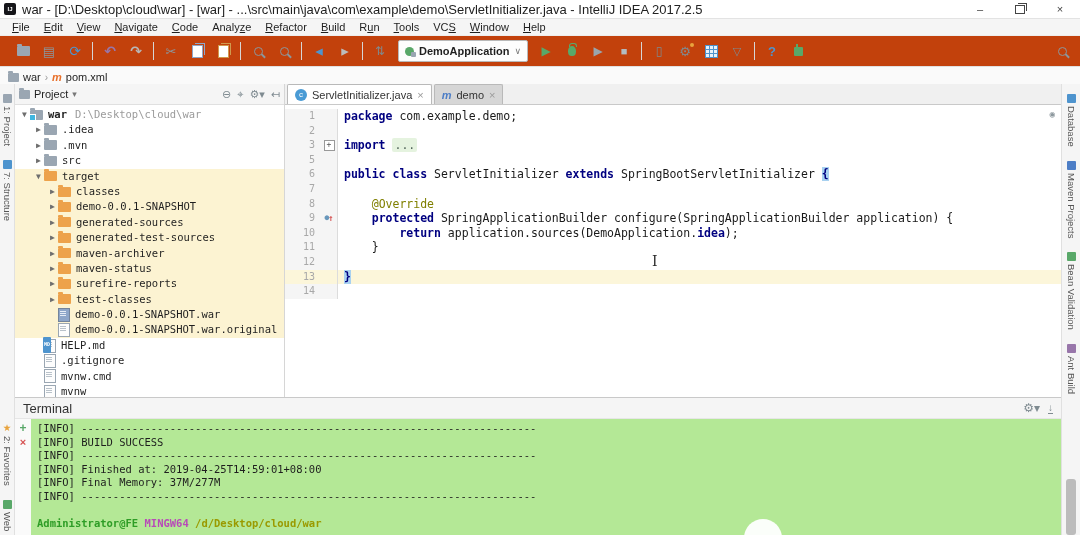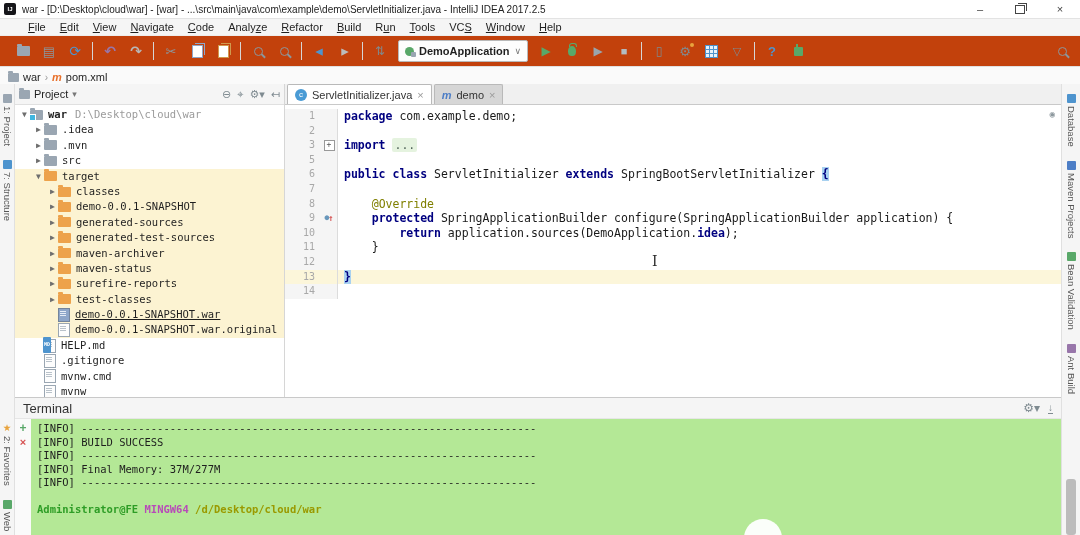--- a/index.html
+++ b/index.html
@@ -5,28 +5,28 @@
   html,body{margin:0;padding:0;}
   body{width:1080px;height:535px;position:relative;overflow:hidden;background:#fff;
        font-family:"Liberation Sans","DejaVu Sans",sans-serif;font-size:11px;color:#1f1f1f;
        -webkit-font-smoothing:antialiased;}
   .mono{font-family:"DejaVu Sans Mono","Liberation Mono",monospace;}
 
   
   #titlebar{height:18px;display:flex;align-items:center;background:#ffffff;border-bottom:1px solid #e3e3e3;padding-left:4px;}
   #app-logo{width:12px;height:12px;background:#16161a;border-radius:2px;color:#fff;font-size:6px;line-height:12px;text-align:center;font-weight:bold;}
   #app-logo::before{content:"IJ";}
-  #window-title{margin-left:6px;font-size:10px;color:#222;white-space:nowrap;}
+  #window-title{margin-left:6px;font-size:13px;color:#222;white-space:nowrap;}
   #win-controls{margin-left:auto;display:flex;height:100%;}
   .winbtn{width:40px;display:flex;align-items:center;justify-content:center;color:#444;font-size:11px;}
   .win-restore-glyph{width:8px;height:7px;border:1px solid #444;position:relative;background:#fff;}
   .win-restore-glyph::before{content:"";position:absolute;left:2px;top:-3px;width:8px;height:7px;border:1px solid #444;border-left-width:0;border-bottom-width:0;}
 
   
-  #menubar{height:16px;display:flex;align-items:center;background:#f5f5f5;padding-left:22px;gap:2px;border-bottom:1px solid #ededed;}
+  #menubar{height:16px;display:flex;align-items:center;background:#f5f5f5;padding-left:6px;gap:2px;border-bottom:1px solid #ededed;}
   .menu-item{padding:0 6px;color:#1f1f1f;font-size:11px;}
   .menu-item u{text-underline-offset:1px;}
 
   
   #toolbar{height:30px;display:flex;align-items:center;background:#c2410c;padding:0 6px;border-bottom:1px solid #e0e0e0;}
   .tgroup{display:flex;align-items:center;gap:2px;padding:0 5px;}
   .tsep{width:1px;height:18px;background:#d6d6d6;}
   .tb{width:24px;height:22px;display:flex;align-items:center;justify-content:center;font-size:13px;color:#7f8b91;}
   .fico{width:13px;height:10px;background:#9aa6b2;border-radius:1px;position:relative;display:inline-block;}
   .fico::before{content:"";position:absolute;top:-2px;left:0;width:5px;height:2px;background:inherit;border-radius:1px 1px 0 0;}
@@ -368,21 +368,21 @@
             <div class="trow hl" style="padding-left: 32px;">
               <span class="tarrow">▶</span>
               <span class="fico orange tico"></span>
               <span class="tlabel">surefire-reports</span>
             </div>
             <div class="trow hl" style="padding-left: 32px;">
               <span class="tarrow">▶</span>
               <span class="fico orange tico"></span>
               <span class="tlabel">test-classes</span>
             </div>
-            <div class="trow hl" style="padding-left: 32px; text-decoration: underline;">
+            <div class="trow hl" style="padding-left: 32px;">
               <span class="tarrow"></span>
               <span class="filico war tico"></span>
               <span class="tlabel">demo-0.0.1-SNAPSHOT.war</span>
             </div>
             <div class="trow hl" style="padding-left: 32px;">
               <span class="tarrow"></span>
               <span class="filico tico"></span>
               <span class="tlabel">demo-0.0.1-SNAPSHOT.war.original</span>
             </div>
             <div class="trow" style="padding-left: 18px;">
@@ -508,20 +508,21 @@
       </div>
       <div id="terminal-body">
         <div id="terminal-gutter">
           <span class="tg-plus">+</span>
           <span class="tg-close">×</span>
         </div>
         <div id="terminal-out">
             <div class="t-line">[INFO] ------------------------------------------------------------------------</div>
             <div class="t-line">[INFO] BUILD SUCCESS</div>
             <div class="t-line">[INFO] ------------------------------------------------------------------------</div>
+            <div class="t-line">[INFO] Finished at: 2019-04-25T14:59:01+08:00</div>
             <div class="t-line">[INFO] Final Memory: 37M/277M</div>
             <div class="t-line">[INFO] ------------------------------------------------------------------------</div>
             <div class="t-line">&nbsp;</div>
             <div class="t-line"><span class="tg-user">Administrator@FE</span><span> </span><span class="tg-host">MINGW64</span><span> </span><span class="tg-path">/d/Desktop/cloud/war</span></div>
           </div>
       </div>
     </div>
   </div>
 
   <div id="right-strip">

